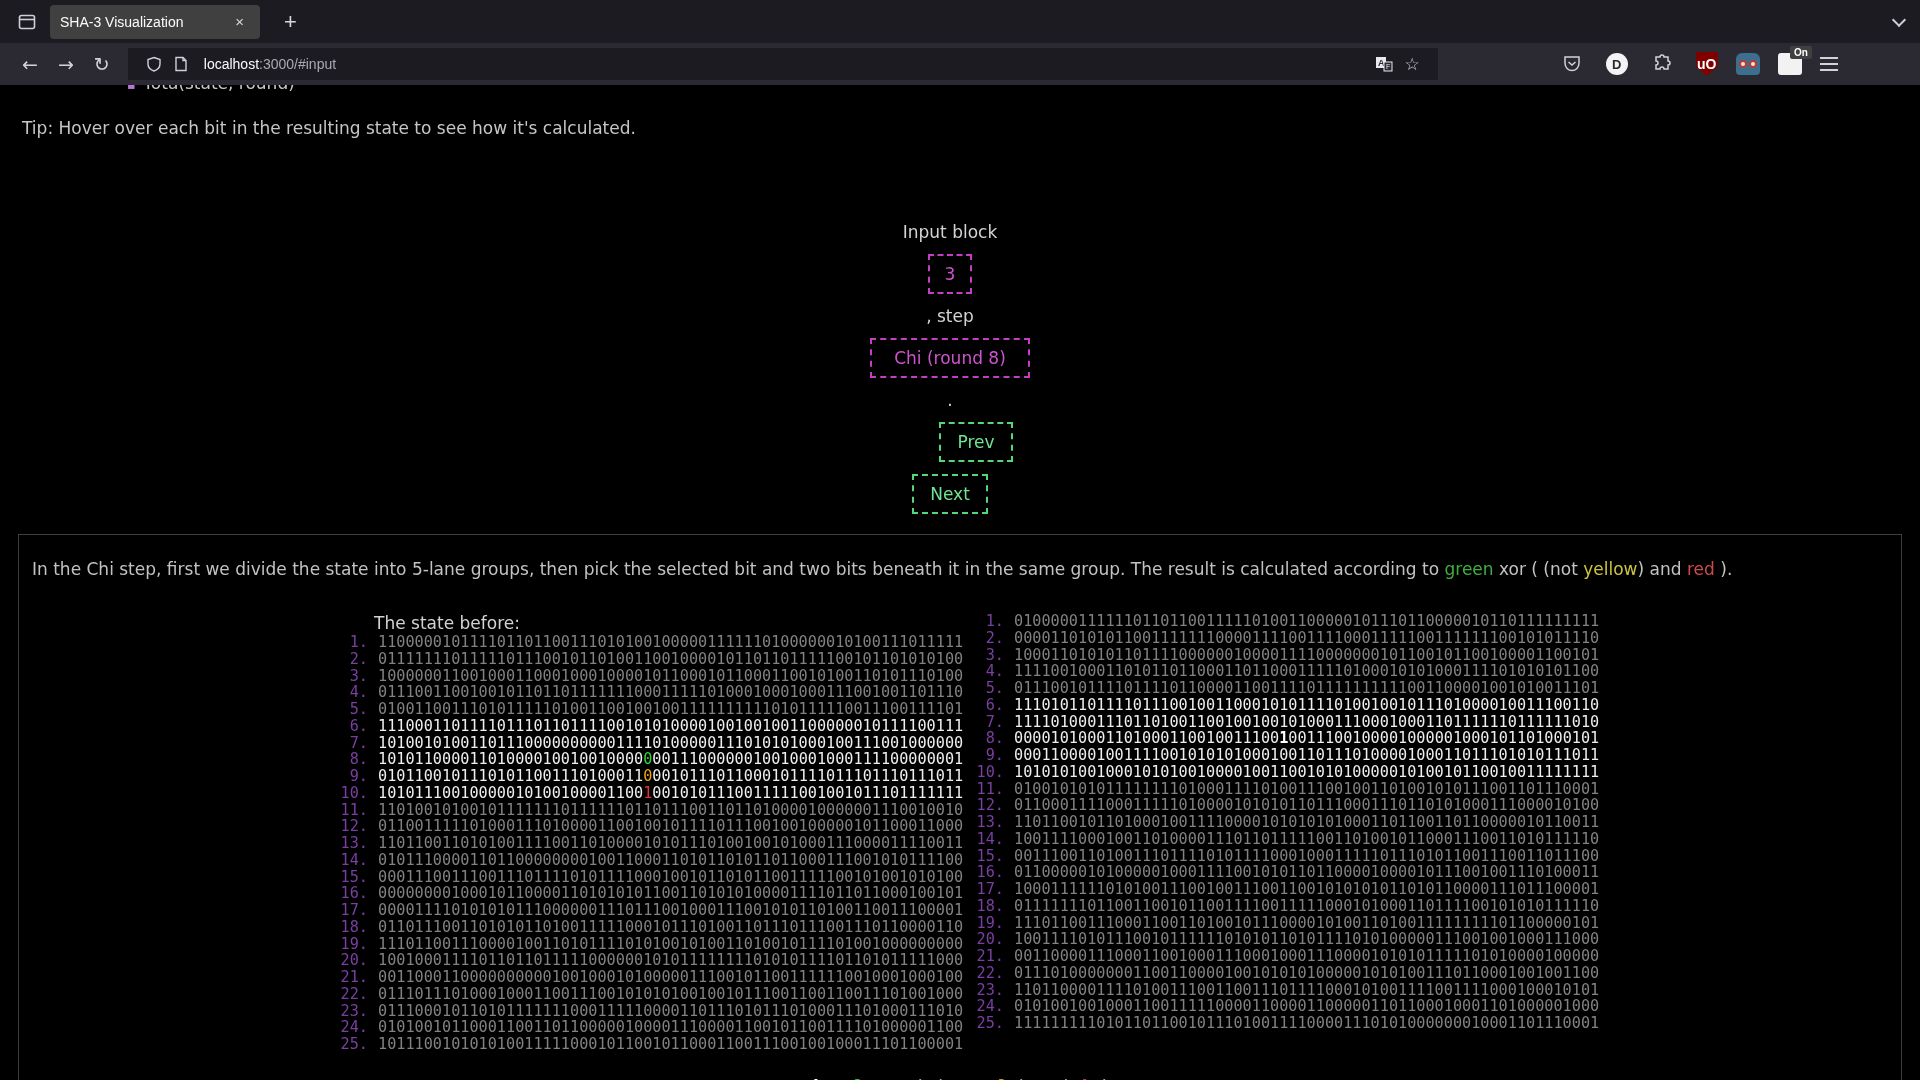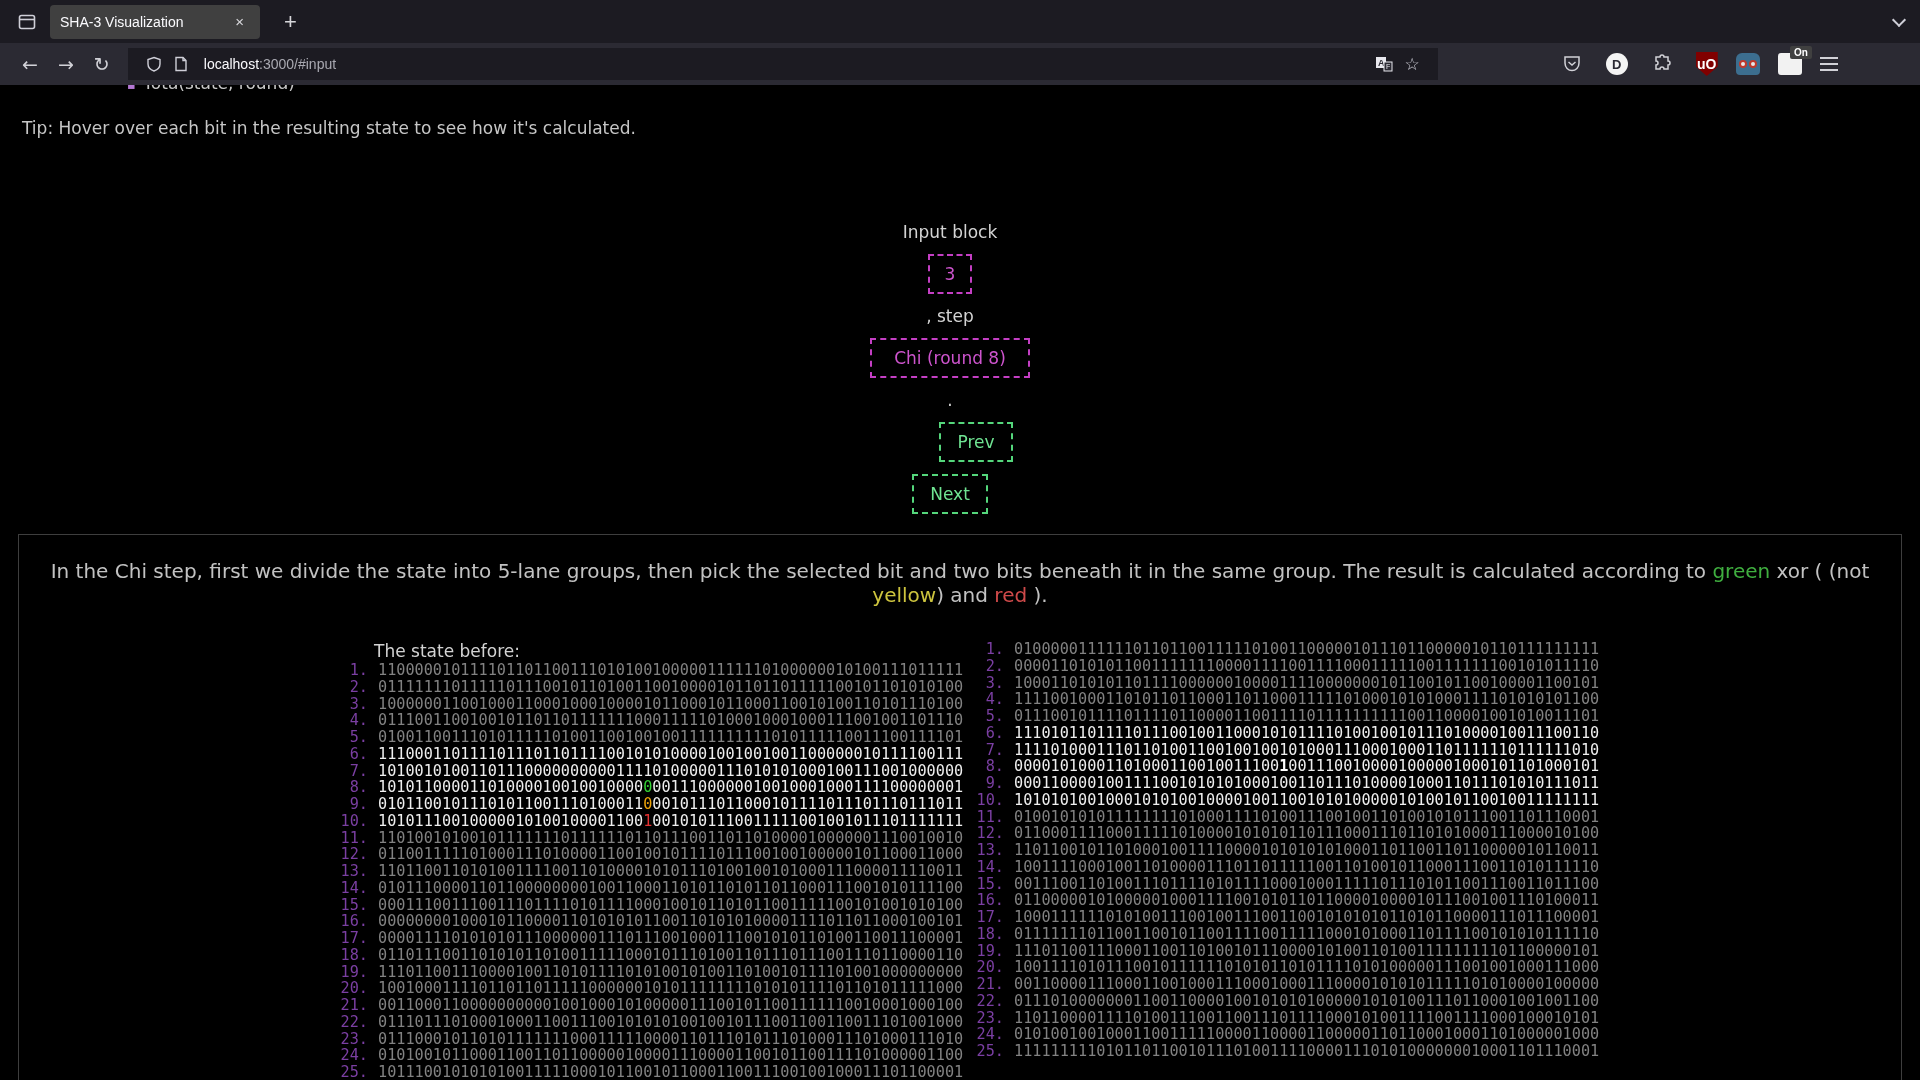--- a/index.html
+++ b/index.html
@@ -40,21 +40,21 @@
   .iota-bullet { color:#b478d4; margin-right:10px; font-size:13px; }
   .tip { margin:23px 0 0 22px; font-size:17px; color:#c6c6c6; }
 
   .controls { display:flex; align-items:center; justify-content:flex-end; margin:84px 20px 0 0; gap:12px; font-size:17px; color:#d3d3d3;flex-direction:column; }
   .sel { border:2px dashed #c43fc4; color:#ce54ce; padding:8px 15px; text-align:center; }
   .sel.small { min-width:40px; }
   .btn { border:2px dashed #54d67b; color:#6fe492; padding:8px 16px; }
   .gap-lg { margin-left:52px; }
 
   .panel { margin:20px 18px 0 18px; border:1px solid #3e3e3e; padding:24px 13px 22px 13px; }
-  .explain { font-size:20px; color:#c2c2c2;text-align:center; }
+  .explain { font-size:17px; color:#c2c2c2; }
   .w-green { color:#3fae3f; } .w-yellow { color:#cdc43e; } .w-red { color:#cf4a4a; }
 
   .states { display:flex; margin-top:34px; padding-left:296px; }
   .state-col { width:636px; }
   .state-title { margin-left:46px; font-size:17px; color:#d2d2d2; margin-bottom:1px; }
   .bit-row { display:flex; line-height:16.75px; font-family:"DejaVu Sans Mono",monospace; font-size:15.2px; }
   .row-num { width:40px; text-align:right; color:#7b3fa3; flex:none; }
   .bits { margin-left:10px; white-space:pre; color:#828282; }
   .bright .bits { color:#efefef; }
   .mk-green { color:#35d435; } .mk-yellow { color:#efa50a; } .mk-red { color:#e43131; }

